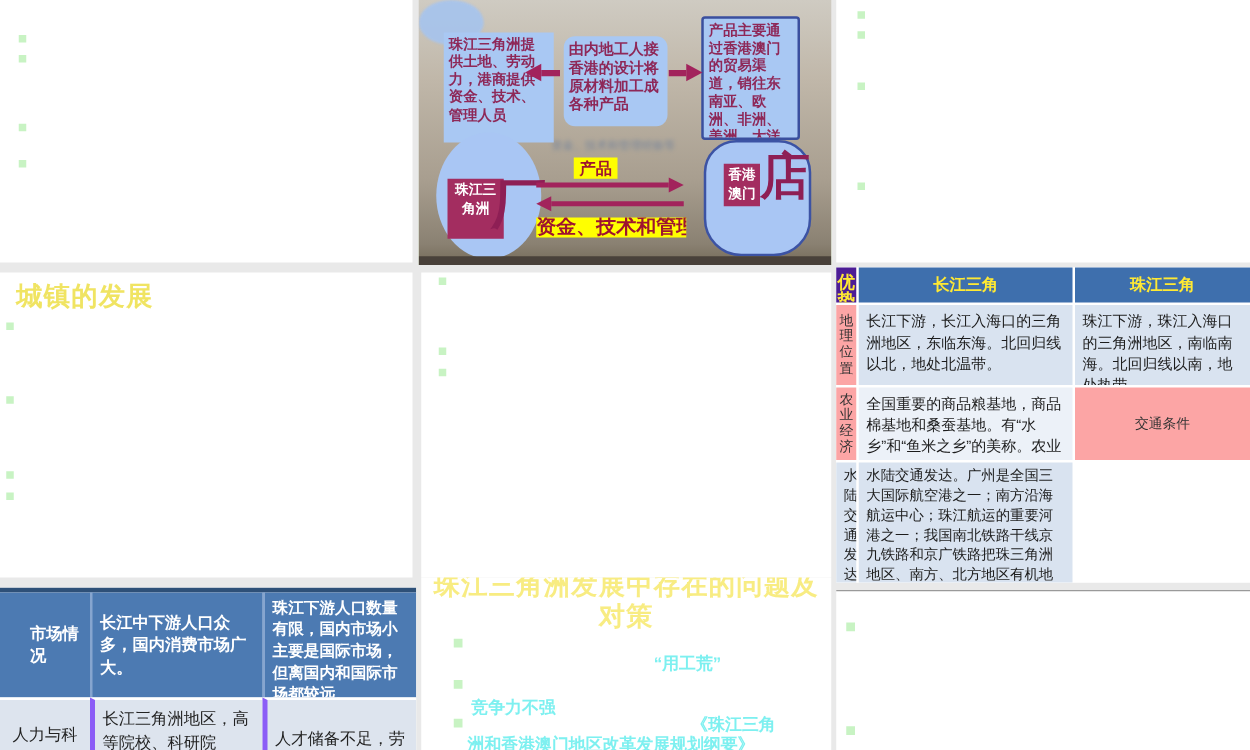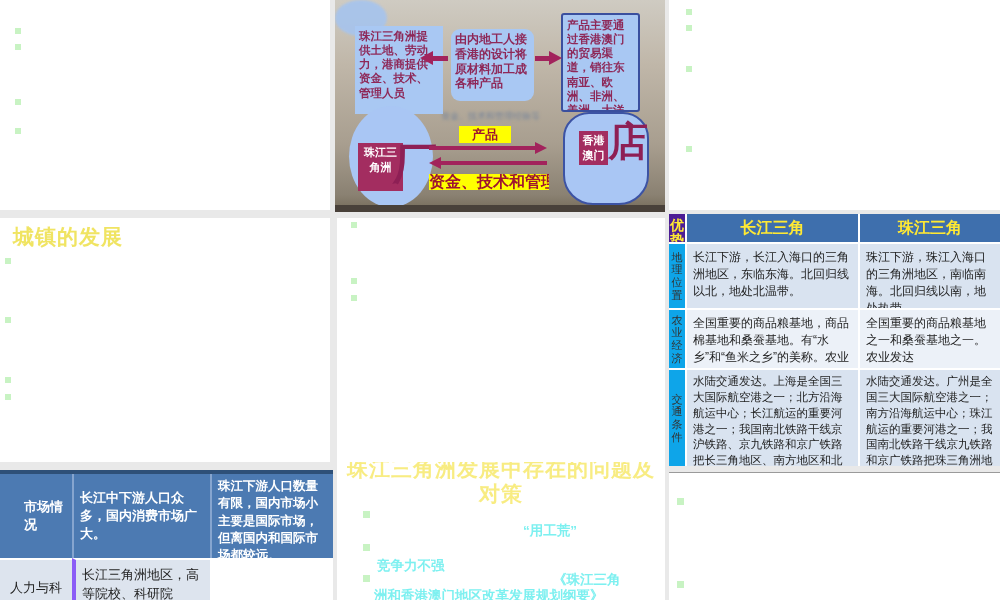--- a/index.html
+++ b/index.html
@@ -48,25 +48,25 @@
   .problems-title{left:0;top:-5px;width:100%;text-align:center;font-size:21px;
                   line-height:1.18;color:#f8ec82;}
   .cyan{position:absolute;color:#7df0f0;font-size:13.5px;font-weight:bold;white-space:nowrap;}
 
   
   .cmp{position:absolute;inset:0;display:grid;
        grid-template-columns:16px 171px 1fr;
        grid-template-rows:28px 64px 58px 1fr;
        gap:2px;background:#fff;}
   .cmp>div{box-sizing:border-box;overflow:hidden;}
-  .cmp .hd{background:#3e6fad;color:#ffe933;font-weight:bold;font-size:16px;
+  .cmp .hd{background:#3e6fad;color:#ffe933;font-weight:bold;font-size:13px;
            display:flex;align-items:center;justify-content:center;}
   .cmp .corner{background:#4c1d95;color:#ffe933;font-weight:bold;font-size:14px;
            word-break:break-all;line-height:1.1;padding-top:4px;text-align:center;}
-  .cmp .vlab{background:#0ea5e9;color:#333;font-size:11px;word-break:break-all;
+  .cmp .vlab{background:#fca5a5;color:#333;font-size:11px;word-break:break-all;
            line-height:1.15;display:flex;align-items:center;justify-content:center;text-align:center;}
   .cmp .c-a{background:#d9e3f0;}
   .cmp .c-b{background:#ecf1f8;}
   .cmp .cell{font-size:12px;line-height:1.42;color:#1c1c1c;padding:5px 6px;}
   .cmp .cell.dense{font-size:11.5px;line-height:1.38;padding-top:4px;}
 
   
   .mkt{position:absolute;inset:0;display:grid;
        grid-template-columns:72px 138px 1fr;
        grid-template-rows:84px 1fr;
@@ -115,21 +115,21 @@
   </div>
 
   <div class="ellipse"></div>
   <div class="mbox" style="left:23px;top:143px;width:45px;height:48px;">珠江三角洲</div>
   <div class="bigchar" style="left:58px;top:142px;font-size:44px;">厂</div>
 
   <div class="blob"></div>
   <div class="mbox" style="left:244px;top:131px;width:29px;height:34px;">香港澳门</div>
   <div class="bigchar" style="left:273px;top:121px;font-size:40px;">店</div>
 
-  <div class="tag" style="left:124px;top:126px;width:52px;height:17px;font-size:13px;line-height:17px;">产品</div>
+  <div class="tag" style="left:124px;top:126px;width:35px;height:17px;font-size:13px;line-height:17px;">产品</div>
   <div class="harrow thin" style="left:94px;top:142px;width:118px;">
     <span class="shaft"></span>
       <span class="head-r"></span>
   </div>
   <div class="harrow thin" style="left:94px;top:157px;width:118px;">
     <span class="head-l"></span>
       <span class="shaft"></span>
   </div>
   <div class="tag" style="left:94px;top:174px;width:120px;height:16px;font-size:16px;line-height:16px;">资金、技术和管理经验</div>
 
@@ -162,36 +162,36 @@
     <div class="corner">优势</div>
     <div class="hd">长江三角</div>
     <div class="hd">珠江三角</div>
 
     <div class="vlab">地理位置</div>
     <div class="cell c-a">长江下游，长江入海口的三角洲地区，东临东海。北回归线以北，地处北温带。</div>
     <div class="cell c-a">珠江下游，珠江入海口的三角洲地区，南临南海。北回归线以南，地处热带。</div>
 
     <div class="vlab">农业经济</div>
     <div class="cell c-b">全国重要的商品粮基地，商品棉基地和桑蚕基地。有“水乡”和“鱼米之乡”的美称。农业发达。</div>
-    <div class="cell c-b">全国重要的商品粮基地之一和桑蚕基地之一。农业发达</div>
 
     <div class="vlab">交通条件</div>
     <div class="cell c-a dense">水陆交通发达。上海是全国三大国际航空港之一；北方沿海航运中心；长江航运的重要河港之一；我国南北铁路干线京沪铁路、京九铁路和京广铁路把长三角地区、南方地区和北方地区有机地连在了一起。</div>
     <div class="cell c-a dense">水陆交通发达。广州是全国三大国际航空港之一；南方沿海航运中心；珠江航运的重要河港之一；我国南北铁路干线京九铁路和京广铁路把珠三角洲地区、南方、北方地区有机地连在了一起。</div>
   </div>
 </div>
 
 <div class="panel" style="left:0;top:470px;width:333px;height:130px;overflow:hidden;">
   <div class="mkt">
     <div class="r1 lab1">市场情况</div>
     <div class="r1 b cell1">长江中下游人口众多，国内消费市场广大。</div>
     <div class="r1 b cell1t">珠江下游人口数量有限，国内市场小主要是国际市场，但离国内和国际市场都较远。</div>
 
     <div class="r2 lab2">人力与科</div>
     <div class="r2 b cell2">长江三角洲地区，高等院校、科研院</div>
+    <div class="r2 b cell2b">人才储备不足，劳</div>
   </div>
 </div>
 
 <div class="panel" style="left:337px;top:462px;width:328px;height:138px;overflow:hidden;">
   <div class="slide-title problems-title">
     <div>珠江三角洲发展中存在的问题及</div>
     <div>对策</div>
   </div>
   <span class="bullet" style="left:26px;top:49px;"></span>
   <span class="bullet" style="left:26px;top:82px;"></span>

